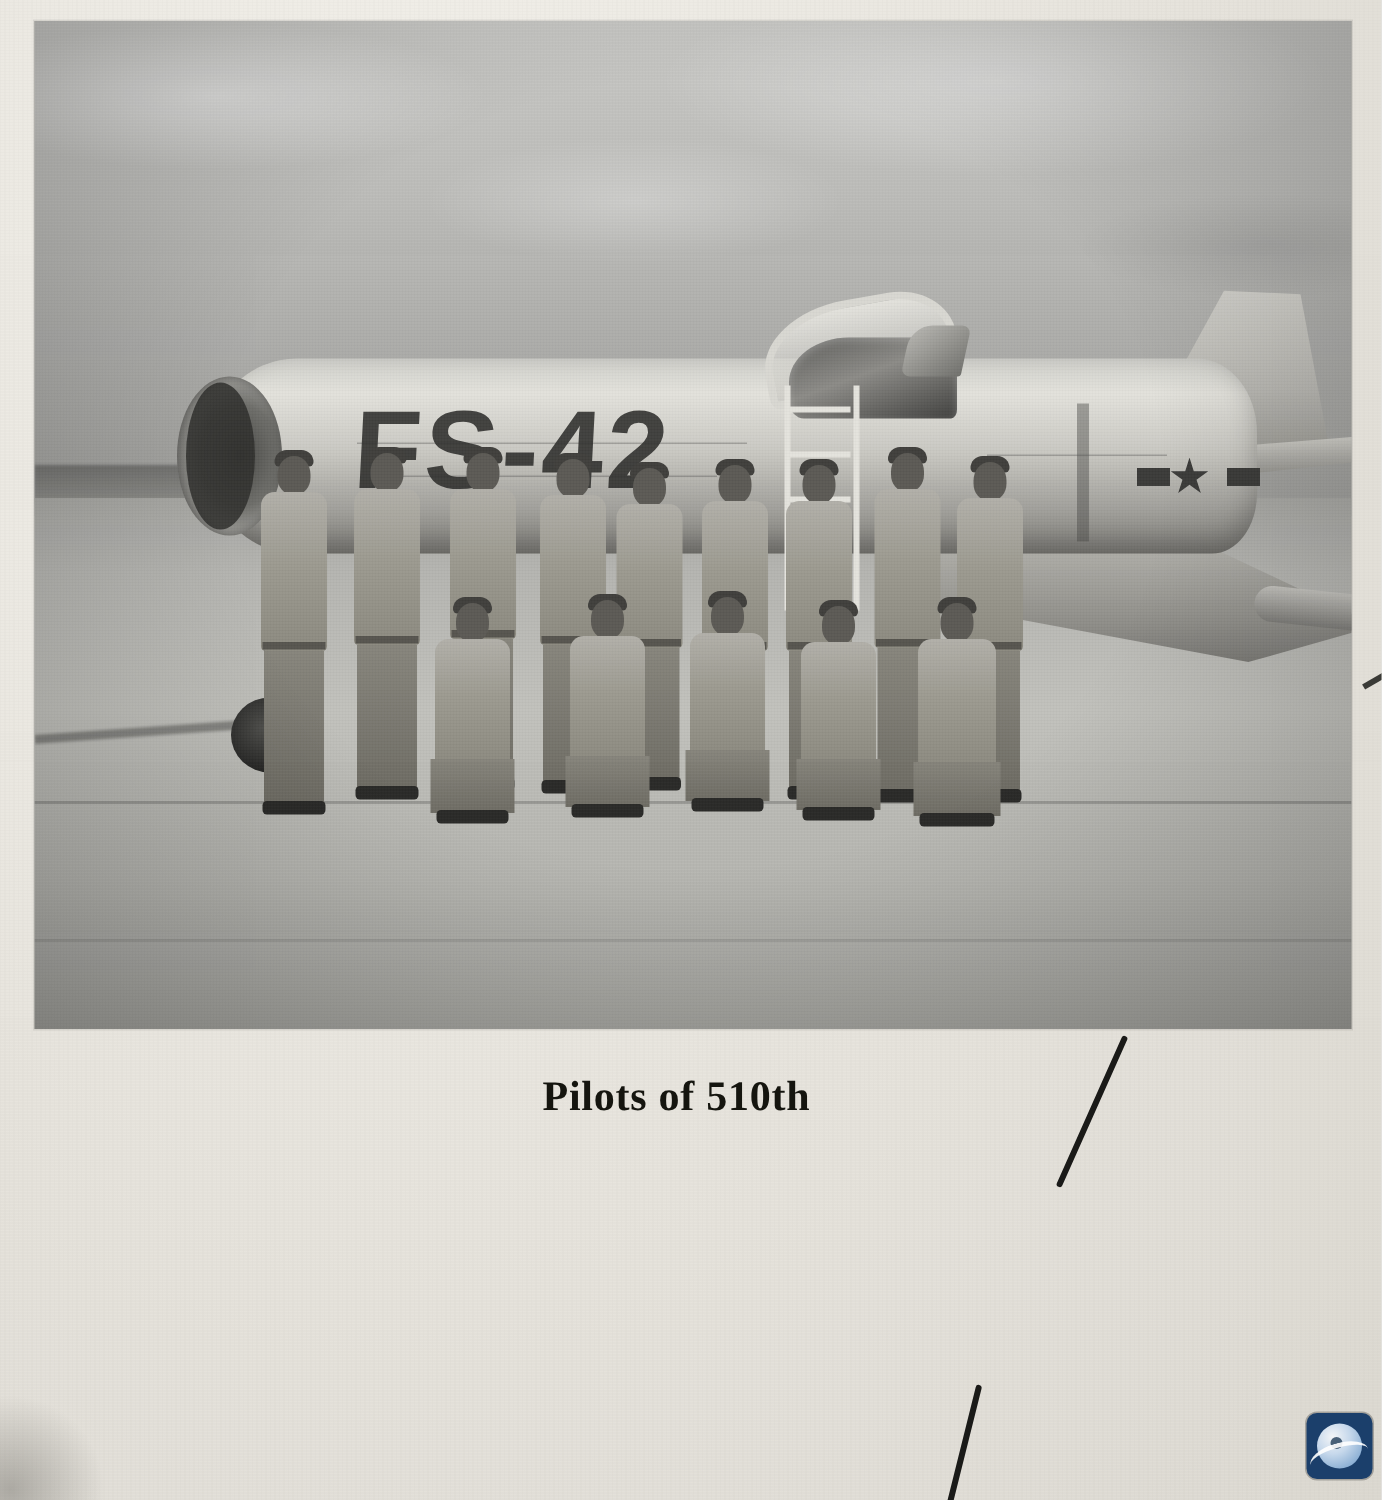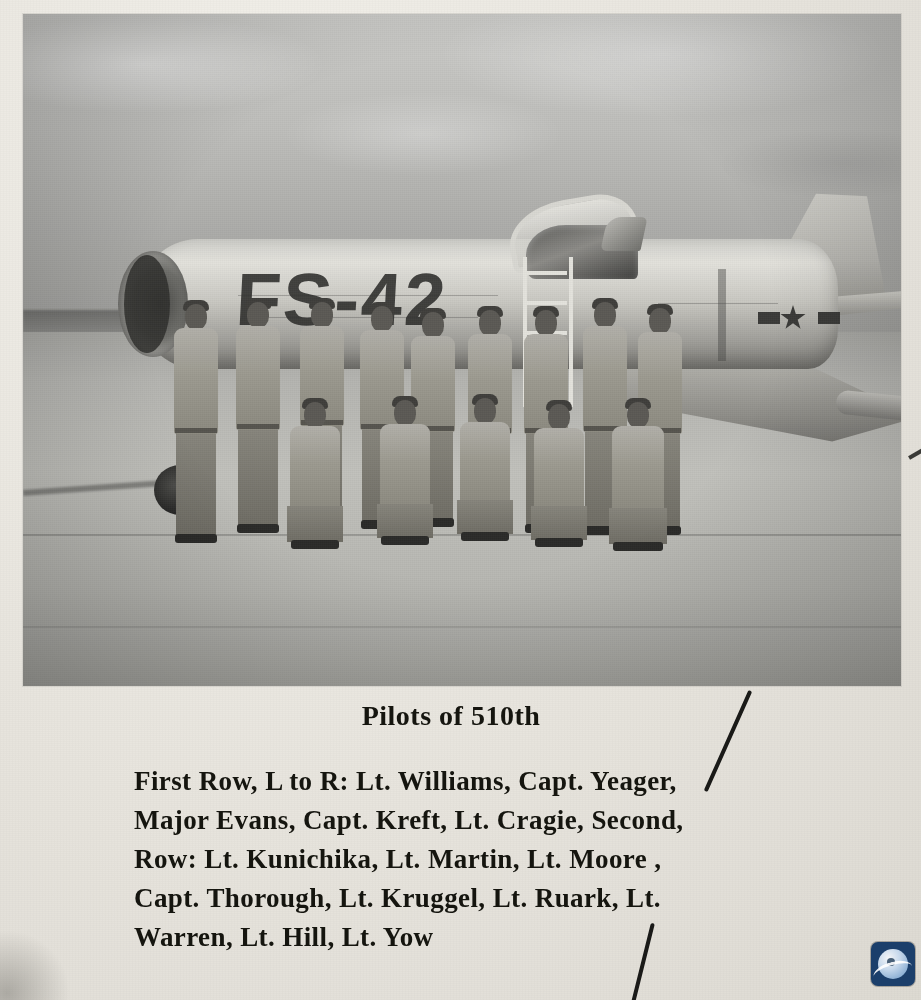--- a/index.html
+++ b/index.html
@@ -377,21 +377,21 @@
     opacity: 0.30;
     background-image:
       repeating-linear-gradient(0deg, rgba(255,255,255,0.05) 0 1px, rgba(0,0,0,0.05) 1px 2px),
       repeating-linear-gradient(90deg, rgba(255,255,255,0.04) 0 1px, rgba(0,0,0,0.04) 1px 2px);
   }
 
   
   .caption-block {
     position: absolute;
     left: 0;
-    top: 700px;
+    top: 716px;
     width: 892px;
   }
   .caption-title {
     text-align: center;
     font-family: "Liberation Serif", serif;
     font-weight: bold;
     font-size: 28px;
     color: #15150f;
     letter-spacing: 0.5px;
     padding-left: 10px;
@@ -666,25 +666,20 @@
         <div class="p-shoes" style="top:140px; width:50px"></div>
       </div>
     </div>
 
     <div class="photo-grain"></div>
     <div class="photo-vignette"></div>
   </div>
 
   <div class="caption-block">
     <div class="caption-title">Pilots of 510th</div>
-    <div class="caption-body">First Row, L to R: Lt. Williams, Capt. Yeager,
-Major Evans, Capt. Kreft, Lt. Cragie,  Second,
-Row: Lt. Kunichika, Lt. Martin, Lt. Moore ,
-Capt. Thorough, Lt. Kruggel, Lt. Ruark,   Lt.
-Warren, Lt. Hill, Lt. Yow</div>
   </div>
 
   <div class="scratch scratch-1"></div>
   <div class="scratch scratch-2"></div>
   <div class="edge-mark-right"></div>
   <div class="corner-smudge"></div>
 
   <div class="watermark">
     <div class="wm-globe"></div>
     <div class="wm-dot"></div>

